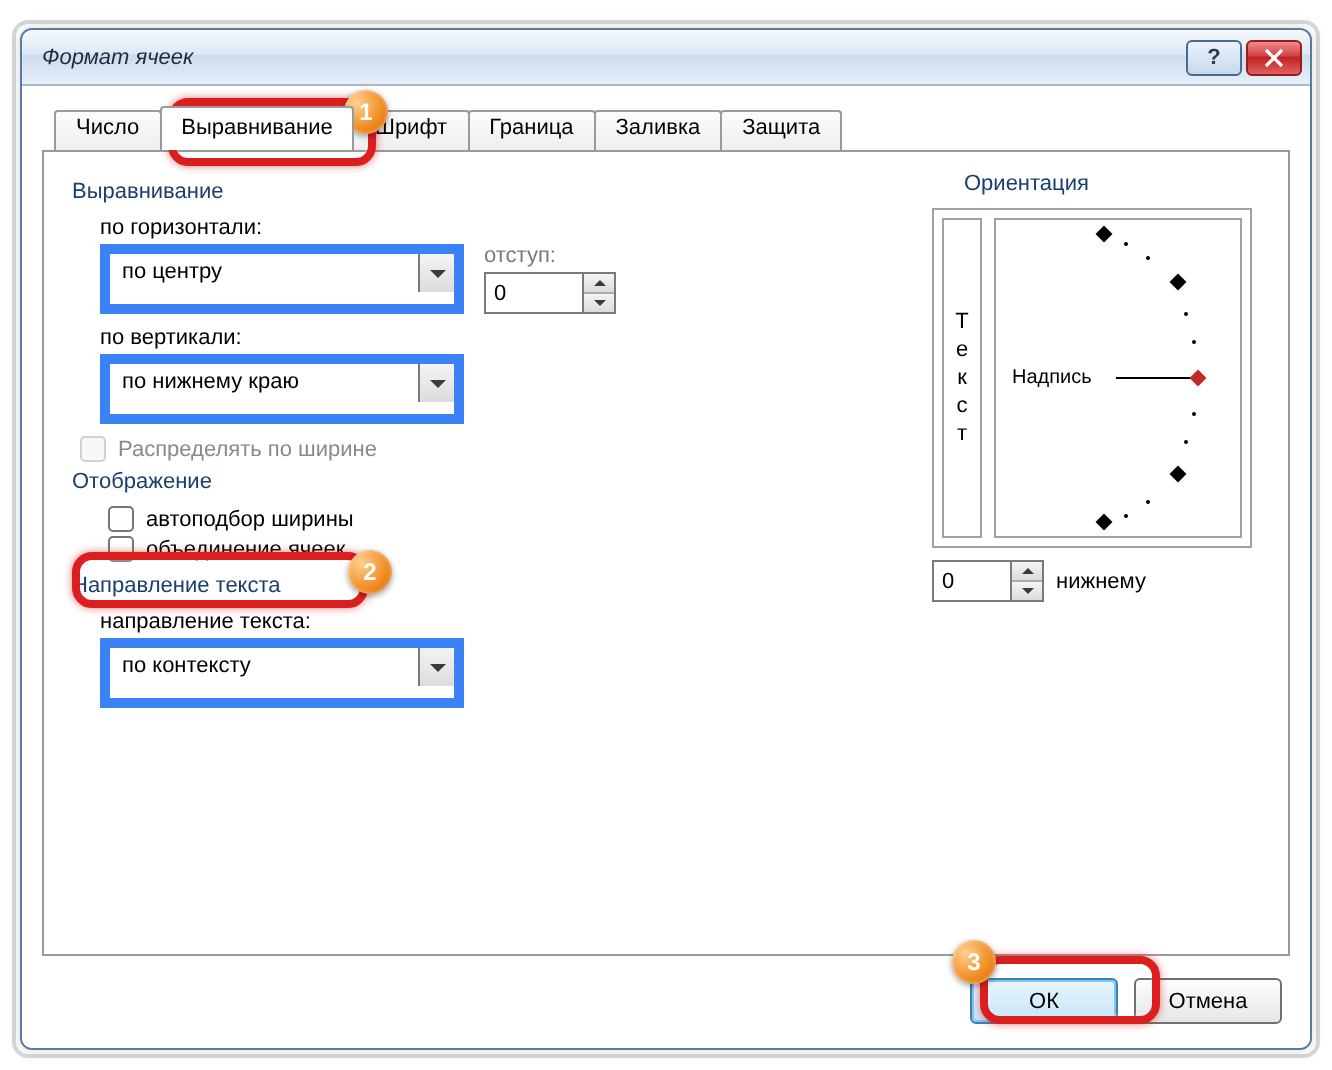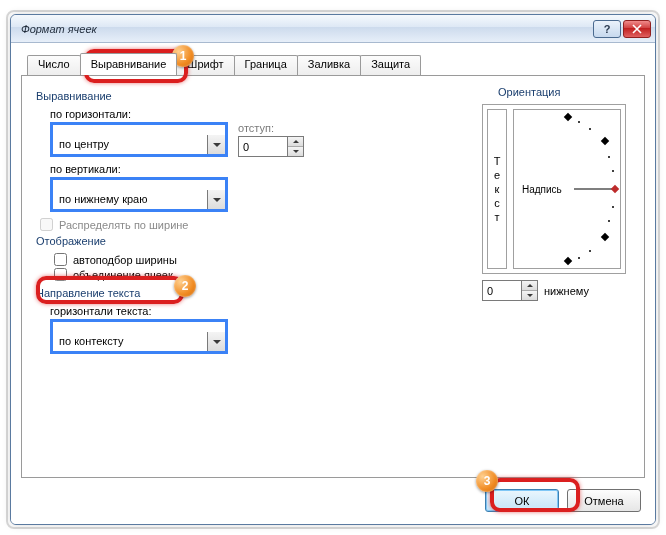--- a/index.html
+++ b/index.html
@@ -16,40 +16,40 @@
 .client { position: absolute; top: 28px; left: 0; right: 0; bottom: 0; background:#fff; }
 .tabs { position: absolute; left: 16px; top: 10px; display:flex; }
 .tab { padding: 4px 10px 5px; border:1px solid #9a9a9a; border-bottom:none; background:#fff; margin-right:-1px; position:relative; border-top-left-radius:2px; border-top-right-radius:2px; color:#000; }
 .tab.inactive { background: linear-gradient(#fcfcfc,#ececec); top:2px; padding-top:2px; padding-bottom:4px; }
 .tab.active { z-index:2; background:#fff; }
 .tabpane { position:absolute; left:10px; right:10px; top:32px; bottom:46px; border:1px solid #9a9a9a; background:#fff; padding:10px 14px; }
 .section-title { color:#1a3e6e; margin: 4px 0 6px 0; }
 .sub { margin-left: 14px; margin-bottom: 6px; }
 label.fld { color:#000; display:block; margin-bottom:2px; }
 .row { display:flex; align-items:center; gap:10px; }
-.combo { display:inline-flex; align-items:flex-end; border:3px solid #3b82f6; height:35px; background:#fff; }
+.combo { display:inline-flex; align-items:flex-start; border:5px solid #3b82f6; height:35px; background:#fff; }
 .combo .val { padding:0 6px; min-width:110px; height:19px; line-height:19px; border:none; outline:none; }
 .combo .dd { width:18px; height:19px; border-left:1px solid #7a7a7a; background:linear-gradient(#f4f4f4,#dcdcdc); display:flex; align-items:center; justify-content:center;}
 .dd::after { content:""; border-left:4px solid transparent; border-right:4px solid transparent; border-top:4px solid #3a3a3a; }
 .numbox { display:inline-flex; border:1px solid #7a7a7a; height:21px; }
 .numbox .nval { width:48px; padding:0 4px; border:none; outline:none; }
 .numbox .spin { width:16px; border-left:1px solid #7a7a7a; display:flex; flex-direction:column; }
 .numbox .spin div { flex:1; background:linear-gradient(#f4f4f4,#dcdcdc); display:flex; align-items:center; justify-content:center; }
 .numbox .spin div:first-child { border-bottom:1px solid #aaa; }
 .numbox .spin div::after { content:""; width:0; height:0; border-left:3px solid transparent; border-right:3px solid transparent; }
 .numbox .spin .up::after { border-bottom:3px solid #3a3a3a; }
 .numbox .spin .dn::after { border-top:3px solid #3a3a3a; }
 .cbx { display:flex; align-items:center; gap:6px; margin:2px 4px; }
 .cbx input { width:13px; height:13px; margin:0; }
 .cbx.disabled { color:#8a8a8a; }
 .orient { position:absolute; right:18px; top:10px; }
 .orient-title { color:#1a3e6e; margin-bottom:6px;margin-left:16px; }
 .orient-box { border:1px solid #a0a0a0; padding:4px; display:flex; gap:6px; background:#fff; }
 .vert-label { border:1px solid #a0a0a0; width:20px; height:160px; display:flex; flex-direction:column; align-items:center; justify-content:center; gap:2px; font-size:10px; }
-.semi-box { border:1px solid #a0a0a0; width:108px; height:160px; position:relative; }
+.semi-box { border:1px solid #a0a0a0; width:124px; height:160px; position:relative; }
 .semi-label { position:absolute; left:8px; top:50%; transform:translateY(-50%); font-size:10px; }
 .diamond { position:absolute; width:6px; height:6px; background:#000; transform: rotate(45deg); }
 .diamond.red { background:#bd2b2b; }
 .dot { position:absolute; width:2px; height:2px; background:#000; border-radius:50%; }
 .orient-line { position:absolute; left:60px; top:50%; width:40px; height:1px; background:#000; transform: translateY(-50%); }
 .deg-row { display:flex; align-items:center; gap:6px; margin-top:6px; }
 .buttons { position:absolute; right:14px; bottom:12px; display:flex; gap:8px; }
 .btn { width:74px; height:23px; border:1px solid #707070; border-radius:3px; background:linear-gradient(#fdfdfd,#e6e6e6); display:flex; align-items:center; justify-content:center; }
 .btn.default { border:1px solid #3c7fb1; box-shadow: inset 0 0 0 1px #7fc7f6; background:linear-gradient(#eaf6fd,#c3e4f9); }
 
@@ -133,21 +133,21 @@
           <span>автоподбор ширины</span>
         </div>
         <div class="cbx">
           <input type="checkbox" style="">
           <span>объединение ячеек</span>
         </div>
       </div>
 
       <div class="section-title">Направление текста</div>
       <div class="sub">
-        <label class="fld">горизонтали текста:</label>
+        <label class="fld">направление текста:</label>
         <div class="combo">
           <input class="val" style="min-width: 86px;" value="по контексту">
           <div class="dd"></div>
         </div>
       </div>
 
       <div class="orient">
         <div class="orient-title">Ориентация</div>
         <div class="orient-box">
           <div class="vert-label">

